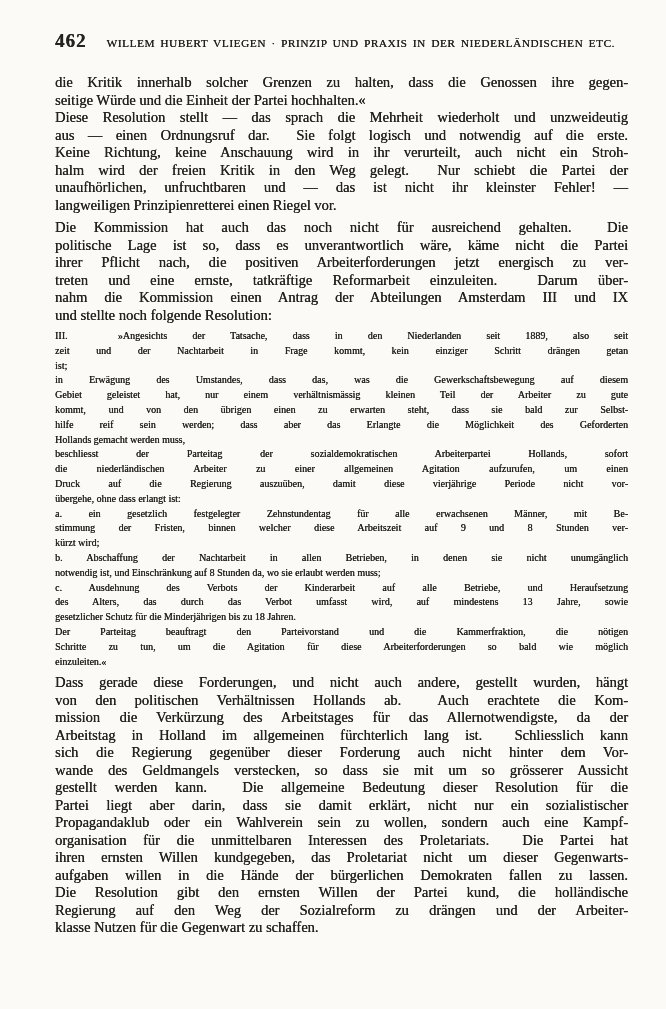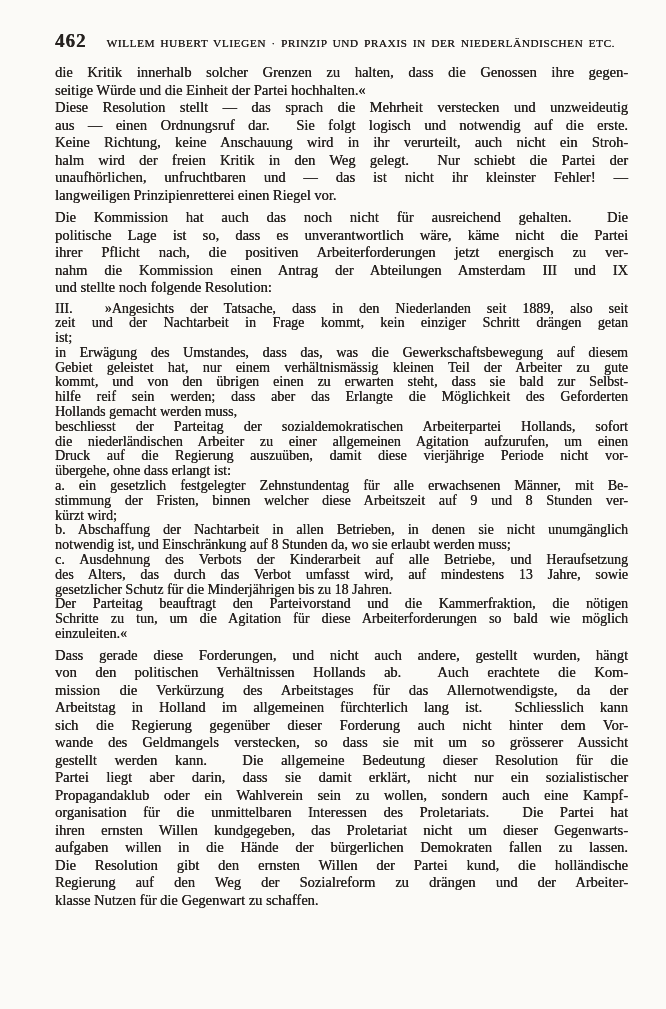--- a/index.html
+++ b/index.html
@@ -38,68 +38,69 @@
     margin-left: 20px;
     font-size: 11.3px;
     font-weight: normal;
     letter-spacing: 0.55px;
     word-spacing: 2px;
     text-shadow: 0.2px 0.2px 0 currentColor;
     flex: 1;
   }
   
   .body {
-    margin-top: 12px;
+    margin-top: 22px;
     width: 573px;
   }
   .para { margin: 0; }
   .para.gap { margin-top: 5px; }
   .line {
     text-align: justify;
     text-align-last: justify;
     white-space: pre-wrap;
     text-shadow: 0.25px 0.25px 0 currentColor;
   }
   .line.last {
     text-align-last: left;
   }
   .para.main .line {
     font-size: 14.5px;
     line-height: 17.5px;
   }
   .para.small .line {
-    font-size: 14px;
+    font-size: 10px;
     line-height: 14.8px;
   }
 </style>
 </head>
 <body>
 
 <div class="page">
   <header class="running-head">
     <span class="pagenum">462</span>
     <span class="headtitle">WILLEM HUBERT VLIEGEN · PRINZIP UND PRAXIS IN DER NIEDERLÄNDISCHEN ETC.</span>
   </header>
   <main class="body">
       <div class="para main">
         <div class="line">die Kritik innerhalb solcher Grenzen zu halten, dass die Genossen ihre gegen-</div>
         <div class="line last">seitige Würde und die Einheit der Partei hochhalten.«</div>
       </div>
       <div class="para main">
-        <div class="line">Diese Resolution stellt — das sprach die Mehrheit verstecken und unzweideutig</div>
+        <div class="line">Diese Resolution stellt — das sprach die Mehrheit wiederholt und unzweideutig</div>
         <div class="line">aus — einen Ordnungsruf dar.  Sie folgt logisch und notwendig auf die erste.</div>
         <div class="line">Keine Richtung, keine Anschauung wird in ihr verurteilt, auch nicht ein Stroh-</div>
         <div class="line">halm wird der freien Kritik in den Weg gelegt.  Nur schiebt die Partei der</div>
         <div class="line">unaufhörlichen, unfruchtbaren und — das ist nicht ihr kleinster Fehler! —</div>
         <div class="line last">langweiligen Prinzipienretterei einen Riegel vor.</div>
       </div>
       <div class="para main gap">
         <div class="line">Die Kommission hat auch das noch nicht für ausreichend gehalten.  Die</div>
         <div class="line">politische Lage ist so, dass es unverantwortlich wäre, käme nicht die Partei</div>
         <div class="line">ihrer Pflicht nach, die positiven Arbeiterforderungen jetzt energisch zu ver-</div>
+        <div class="line">treten und eine ernste, tatkräftige Reformarbeit einzuleiten.  Darum über-</div>
         <div class="line">nahm die Kommission einen Antrag der Abteilungen Amsterdam III und IX</div>
         <div class="line last">und stellte noch folgende Resolution:</div>
       </div>
       <div class="para small gap">
         <div class="line">III.  »Angesichts der Tatsache, dass in den Niederlanden seit 1889, also seit</div>
         <div class="line">zeit und der Nachtarbeit in Frage kommt, kein einziger Schritt drängen getan</div>
         <div class="line last">ist;</div>
       </div>
       <div class="para small">
         <div class="line">in Erwägung des Umstandes, dass das, was die Gewerkschaftsbewegung auf diesem</div>

